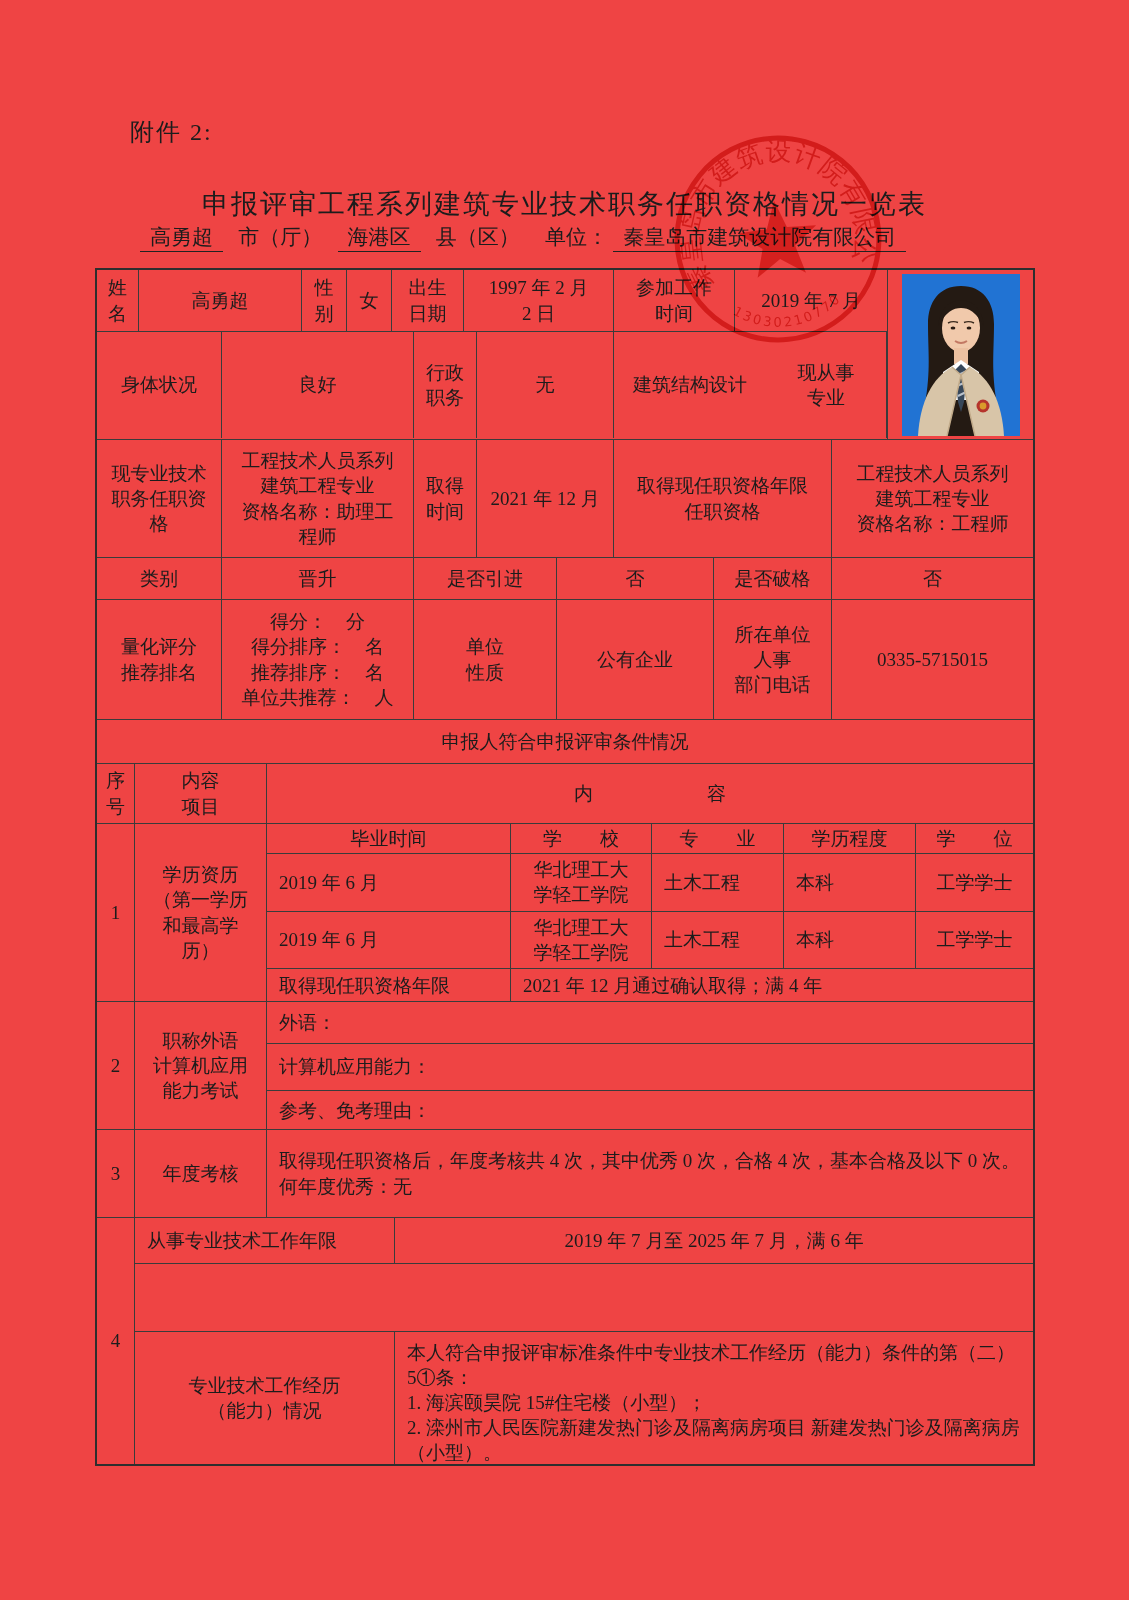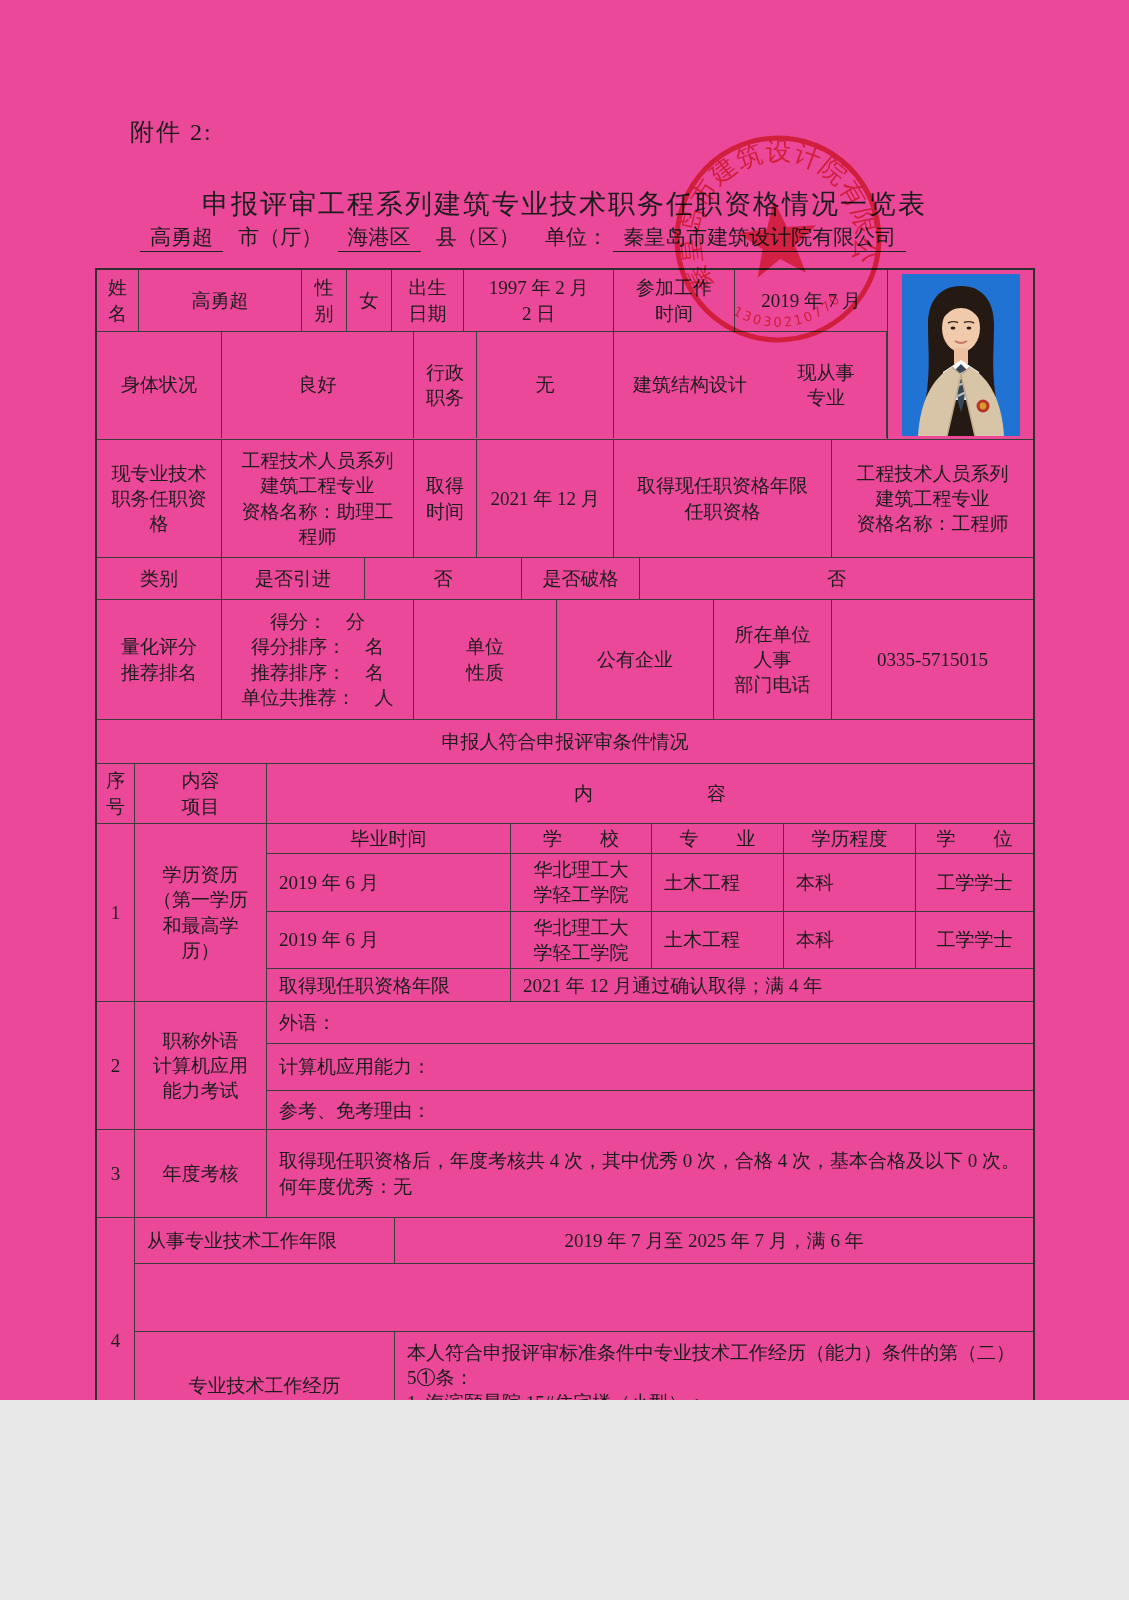--- a/index.html
+++ b/index.html
@@ -1,16 +1,16 @@
 <!DOCTYPE html>
 <html><head>
 <meta charset="utf-8">
 <style>
   html,body{margin:0;padding:0;background:#e8e8e8;}
-  .sheet{position:relative;width:1129px;height:1400px;background:#ec4899;
+  .sheet{position:relative;width:1129px;height:1600px;background:#ef4444;
          font-family:"Liberation Serif","DejaVu Serif",serif;color:#1c1c1c;overflow:hidden;}
   .attach{position:absolute;left:130px;top:116px;font-size:24px;letter-spacing:2px;}
   .title{position:absolute;left:0;top:186px;width:100%;text-align:center;font-size:27px;
          letter-spacing:2px;font-weight:500;}
   .subline{position:absolute;left:140px;top:223px;font-size:21px;white-space:nowrap;}
   .subline span{display:inline-block;}
   .u{border-bottom:1.8px solid #222;padding:0 10px;}
   .gapl{margin-left:10px;} .gapr{margin-right:10px;}
   
   .tbl{position:absolute;left:95px;top:268px;width:940px;box-sizing:border-box;
@@ -114,20 +114,21 @@
       <div class="c bR" style="width:137px">2021 年 12 月</div>
       <div class="c bR" style="width:218px">取得现任职资格年限
 任职资格</div>
       <div class="c grow">工程技术人员系列
 建筑工程专业
 资格名称：工程师</div>
     </div>
 
     <div class="r bB" style="height:42px">
       <div class="c bR" style="width:125px">类别</div>
+      <div class="c bR" style="width:192px">晋升</div>
       <div class="c bR" style="width:143px">是否引进</div>
       <div class="c bR" style="width:157px">否</div>
       <div class="c bR" style="width:118px">是否破格</div>
       <div class="c grow">否</div>
     </div>
 
     <div class="r bB" style="height:120px">
       <div class="c bR" style="width:125px">量化评分
 推荐排名</div>
       <div class="c bR" style="width:192px">得分：　分

